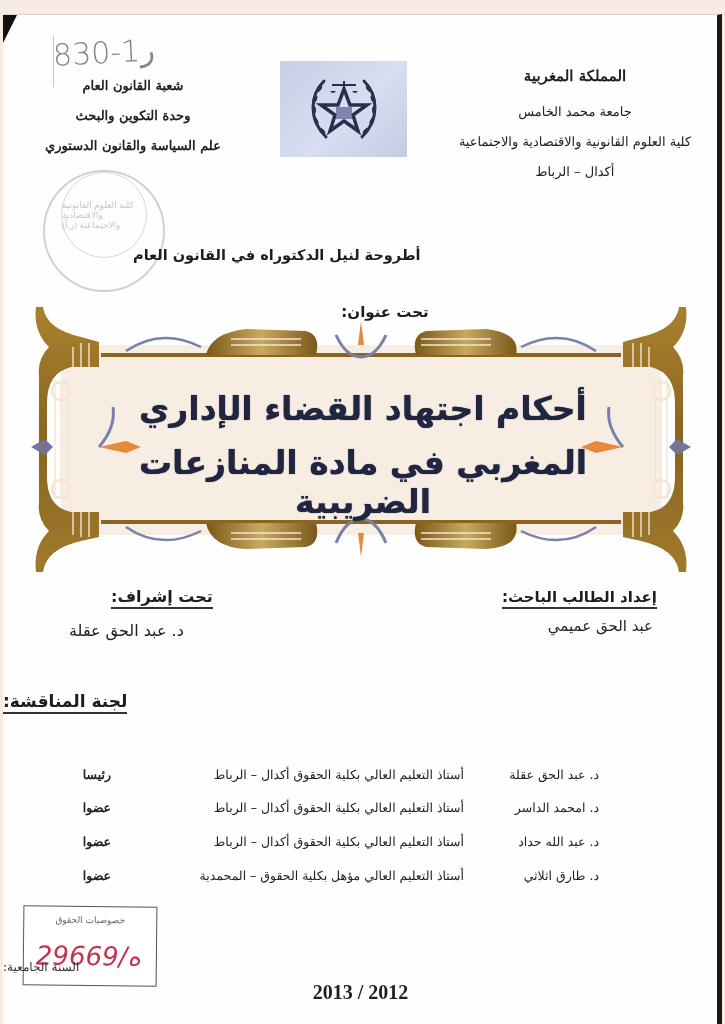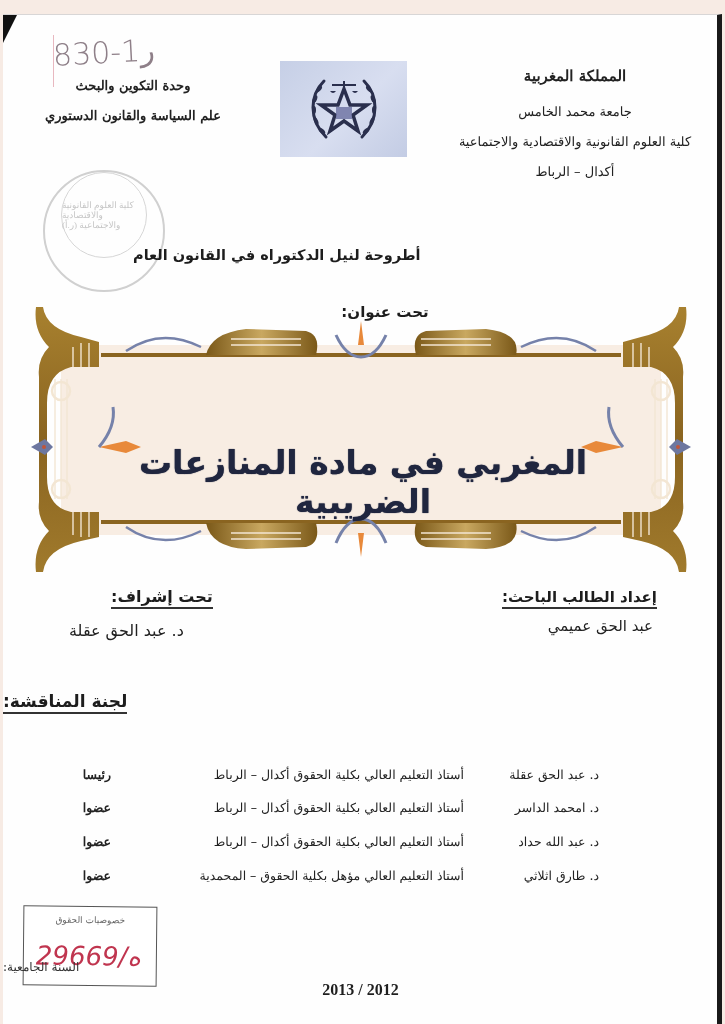--- a/index.html
+++ b/index.html
@@ -78,21 +78,21 @@
     .crow .cname { position: absolute; right: 118px; white-space: nowrap; }
     .crow .ctitle { position: absolute; right: 253px; white-space: nowrap; }
     .crow .crole { position: absolute; right: 606px; white-space: nowrap; font-weight: bold; }
     .library-stamp {
       position: absolute; left: 20px; top: 891px; width: 132px; height: 78px;
       border: 1.5px solid #555; transform: rotate(0.6deg); background: #fff;
     }
     .library-stamp .stamp-label { position: absolute; top: 8px; left: 0; right: 0; text-align: center; direction: rtl; font-size: 9px; color: #666; font-family: "DejaVu Sans", sans-serif; }
     .library-stamp .stamp-number { position: absolute; top: 34px; left: 12px; font-family: "DejaVu Sans", sans-serif; font-size: 26px; color: #c0354f; font-style: italic; font-weight: 200; }
     .year-label { position: absolute; left: 0; right: 0; top: 945px; text-align: left; direction: rtl; font-size: 12px; color: #333; }
-    .year-value { position: absolute; left: 1px; right: 0; top: 966px; text-align: center; font-family: "Liberation Serif", serif; font-weight: bold; font-size: 16px; color: #1f1f1f; }
+    .year-value { position: absolute; left: 1px; right: 0; top: 966px; text-align: center; font-family: "Liberation Serif", serif; font-weight: bold; font-size: 20px; color: #1f1f1f; }
   </style>
 </head>
 <body>
 
 <div class="page">
   <div class="corner-fold"></div>
   <div class="margin-line"></div>
   <div class="handwritten-code">830-1ر</div>
 
   <div class="header-block right-header">
@@ -123,20 +123,21 @@
       <polygon points="50,22 56,38 73,38 59,48 64,64 50,54 36,64 41,48 27,38 44,38" fill="none" stroke="#2a2f4d" stroke-width="3.5"></polygon>
       <rect x="42" y="40" width="16" height="12" fill="#6a6fa0" opacity="0.8"></rect>
       <line x1="50" y1="14" x2="50" y2="24" stroke="#2a2f4d" stroke-width="2"></line>
       <line x1="38" y1="18" x2="62" y2="18" stroke="#2a2f4d" stroke-width="2"></line>
       <path d="M36 24 Q39 28 42 24 Z" fill="#2a2f4d"></path>
       <path d="M58 24 Q61 28 64 24 Z" fill="#2a2f4d"></path>
     </svg>
   </div>
 
   <div class="header-block left-header">
+    <div>شعبة القانون العام</div>
     <div>وحدة التكوين والبحث</div>
     <div>علم السياسة والقانون الدستوري</div>
   </div>
 
   <div class="stamp">
     <div class="stamp-inner">كلية العلوم القانونية والاقتصادية والاجتماعية (ر.أ)</div>
   </div>
 
   <div class="thesis-line">أطروحة لنيل الدكتوراه في القانون العام</div>
   <div class="under-title">تحت عنوان:</div>
@@ -232,20 +233,21 @@
       <path d="M68 140 Q85 120 82 100" fill="none" stroke="#7682aa" stroke-width="3"></path>
     </g>
     <g>
       <path d="M660 140 L646 132 L638 140 L646 148 Z" fill="#6d77a0"></path>
       <circle cx="647" cy="140" r="2" fill="#c0553a"></circle>
       <path d="M592 140 L565 134 L550 140 L565 146 Z" fill="#e8893a"></path>
       <path d="M592 140 Q575 120 578 100" fill="none" stroke="#7682aa" stroke-width="3"></path>
     </g>
   </svg>
 
+  <div class="title-text title-1">أحكام اجتهاد القضاء الإداري</div>
   <div class="title-text title-2">المغربي في مادة المنازعات الضريبية</div>
 
   <div class="label-underlined" style="right:60px; top:572px;">إعداد الطالب الباحث:</div>
   <div class="name-text" style="right:64px; top:602px;">عبد الحق عميمي</div>
 
   <div class="label-underlined" style="left:108px; top:572px; font-size:16px;">تحت إشراف:</div>
   <div class="name-text" style="left:66px; top:606px; font-size:16px;">د. عبد الحق عقلة</div>
 
   <div class="committee-title"><span>لجنة المناقشة:</span></div>
 

